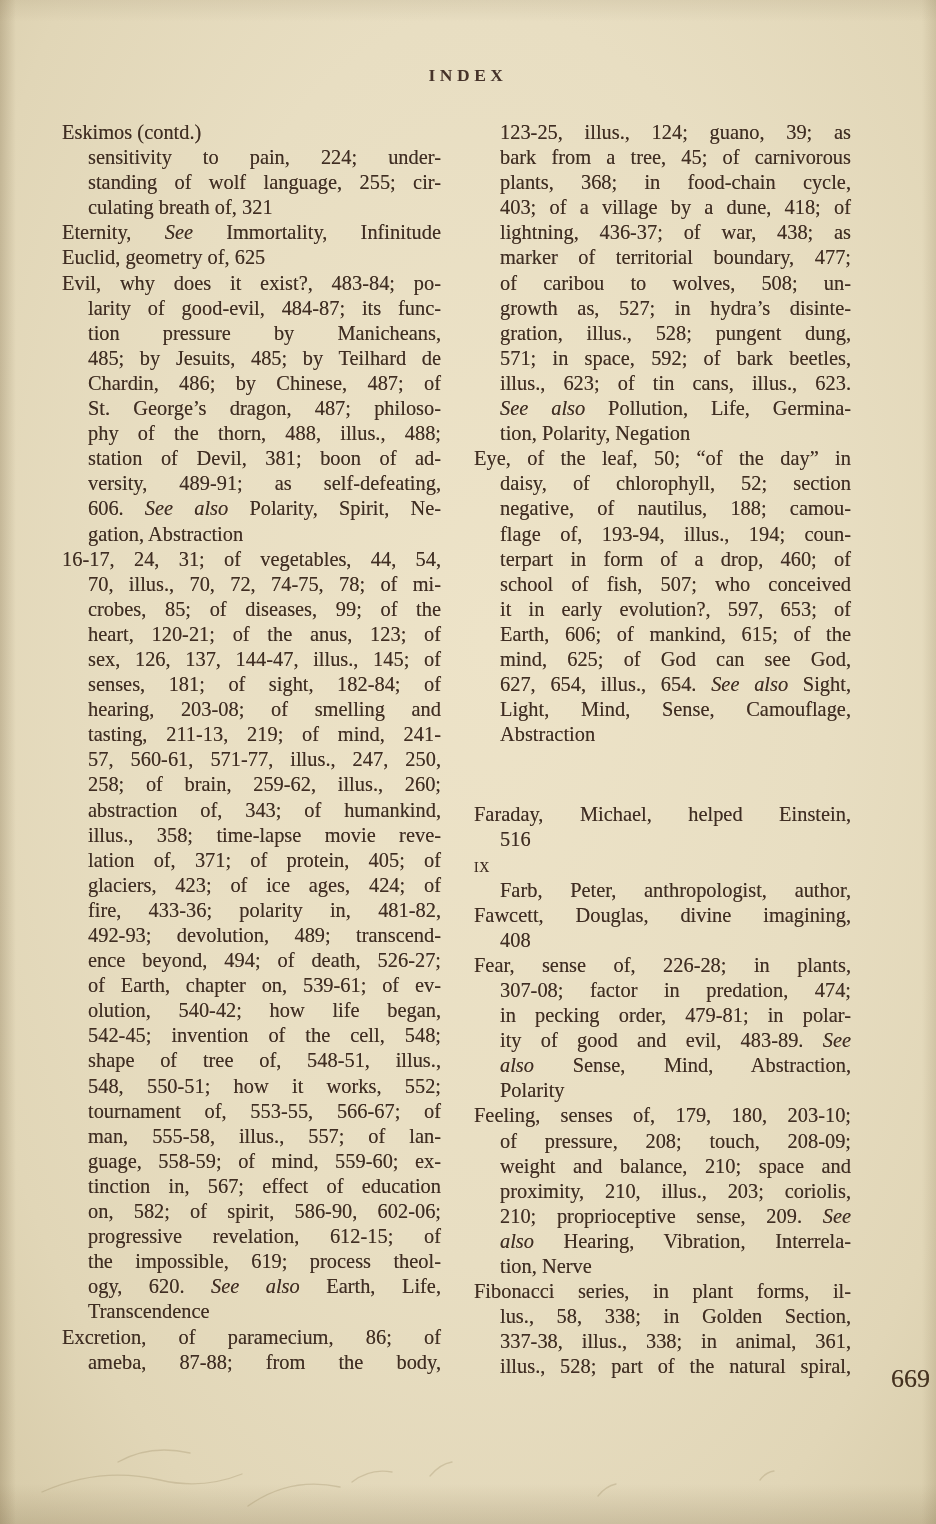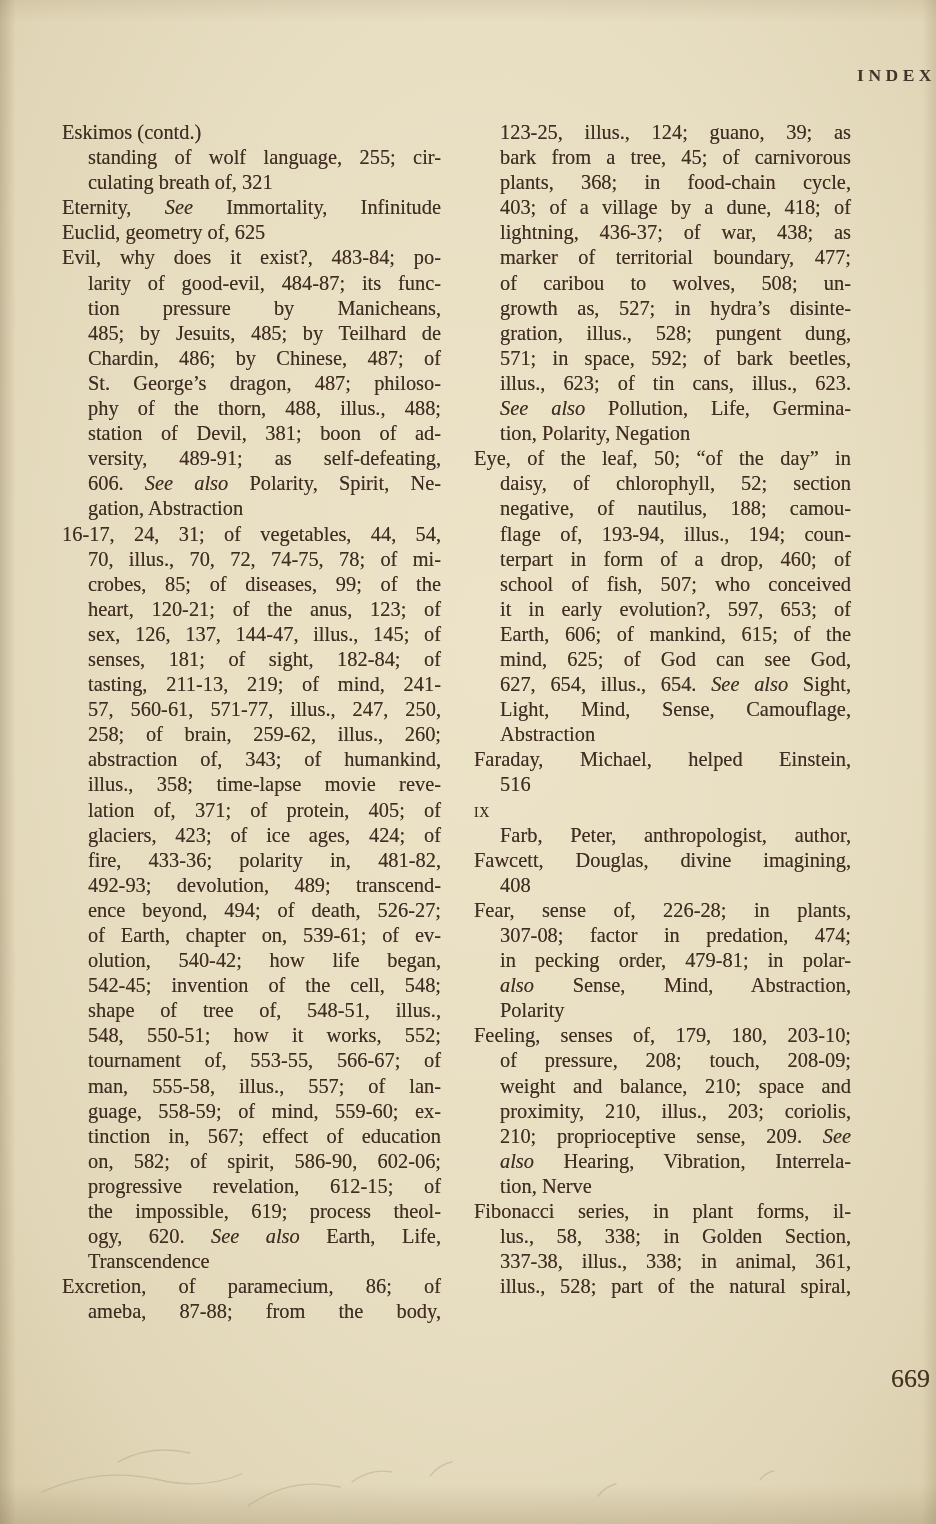--- a/index.html
+++ b/index.html
@@ -16,34 +16,34 @@
       linear-gradient(0deg,   rgba(110,90,55,0.20) 0px, rgba(110,90,55,0) 40px),
       linear-gradient(180deg, rgba(110,90,55,0.10) 0px, rgba(110,90,55,0) 22px),
       radial-gradient(ellipse at 52% 42%, #ede3c8 0%, #e8dec2 50%, #e1d6b7 80%, #d7cba9 100%);
     color: #3f2d22;
     font-family: "Liberation Serif", "DejaVu Serif", serif;
     font-size: 20.4px;
     line-height: 25.1px;
   }
   .heading {
     position: absolute; top: 63px; left: 0; right: 0;
-    text-align: right;
+    text-align: center;
     font-size: 17.5px;
     font-weight: 600;
     letter-spacing: 4.5px;
     color: #46332a;
   }
   .col { position: absolute; top: 120px; }
   .col-left  { left: 62px;  width: 379px; }
   .col-right { left: 474px; width: 377px; }
 
   .entry { padding-left: 26px; }
   .entry > .line:first-child { margin-left: -26px; }   
   .entry.sub > .line:first-child { margin-left: 0; }   
-  .entry.gap { }
+  .entry.gap { margin-top: 55px; }
 
   .line {
     text-align: justify;
     text-align-last: justify;
     -moz-text-align-last: justify;
     text-shadow: 0 0 0.4px rgba(63,45,34,0.55);
   }
   .line.last {
     text-align-last: left;
     -moz-text-align-last: left;
@@ -61,20 +61,21 @@
 </head>
 <body>
 
 <div class="page">
   <div class="heading">INDEX</div>
   <div class="col col-left">
       <div class="entry">
         <div class="line last"><span>Eskimos (contd.)</span></div>
       </div>
       <div class="entry sub">
+        <div class="line"><span>sensitivity to pain, 224; under-</span></div>
         <div class="line"><span>standing of wolf language, 255; cir-</span></div>
         <div class="line last"><span>culating breath of, 321</span></div>
       </div>
       <div class="entry">
         <div class="line"><span>Eternity, </span><span class="it">See</span><span> Immortality, Infinitude</span></div>
       </div>
       <div class="entry">
         <div class="line last"><span>Euclid, geometry of, 625</span></div>
       </div>
       <div class="entry">
@@ -90,20 +91,21 @@
         <div class="line"><span>606. </span><span class="it">See also</span><span> Polarity, Spirit, Ne-</span></div>
         <div class="line last"><span>gation, Abstraction</span></div>
       </div>
       <div class="entry">
         <div class="line"><span>16-17, 24, 31; of vegetables, 44, 54,</span></div>
         <div class="line"><span>70, illus., 70, 72, 74-75, 78; of mi-</span></div>
         <div class="line"><span>crobes, 85; of diseases, 99; of the</span></div>
         <div class="line"><span>heart, 120-21; of the anus, 123; of</span></div>
         <div class="line"><span>sex, 126, 137, 144-47, illus., 145; of</span></div>
         <div class="line"><span>senses, 181; of sight, 182-84; of</span></div>
+        <div class="line"><span>hearing, 203-08; of smelling and</span></div>
         <div class="line"><span>tasting, 211-13, 219; of mind, 241-</span></div>
         <div class="line"><span>57, 560-61, 571-77, illus., 247, 250,</span></div>
         <div class="line"><span>258; of brain, 259-62, illus., 260;</span></div>
         <div class="line"><span>abstraction of, 343; of humankind,</span></div>
         <div class="line"><span>illus., 358; time-lapse movie reve-</span></div>
         <div class="line"><span>lation of, 371; of protein, 405; of</span></div>
         <div class="line"><span>glaciers, 423; of ice ages, 424; of</span></div>
         <div class="line"><span>fire, 433-36; polarity in, 481-82,</span></div>
         <div class="line"><span>492-93; devolution, 489; transcend-</span></div>
         <div class="line"><span>ence beyond, 494; of death, 526-27;</span></div>
@@ -166,20 +168,21 @@
         <div class="line"><span>Farb, Peter, anthropologist, author,</span></div>
       </div>
       <div class="entry">
         <div class="line"><span>Fawcett, Douglas, divine imagining,</span></div>
         <div class="line last"><span>408</span></div>
       </div>
       <div class="entry">
         <div class="line"><span>Fear, sense of, 226-28; in plants,</span></div>
         <div class="line"><span>307-08; factor in predation, 474;</span></div>
         <div class="line"><span>in pecking order, 479-81; in polar-</span></div>
+        <div class="line"><span>ity of good and evil, 483-89. </span><span class="it">See</span></div>
         <div class="line"><span class="it">also</span><span> Sense, Mind, Abstraction,</span></div>
         <div class="line last"><span>Polarity</span></div>
       </div>
       <div class="entry">
         <div class="line"><span>Feeling, senses of, 179, 180, 203-10;</span></div>
         <div class="line"><span>of pressure, 208; touch, 208-09;</span></div>
         <div class="line"><span>weight and balance, 210; space and</span></div>
         <div class="line"><span>proximity, 210, illus., 203; coriolis,</span></div>
         <div class="line"><span>210; proprioceptive sense, 209. </span><span class="it">See</span></div>
         <div class="line"><span class="it">also</span><span> Hearing, Vibration, Interrela-</span></div>

